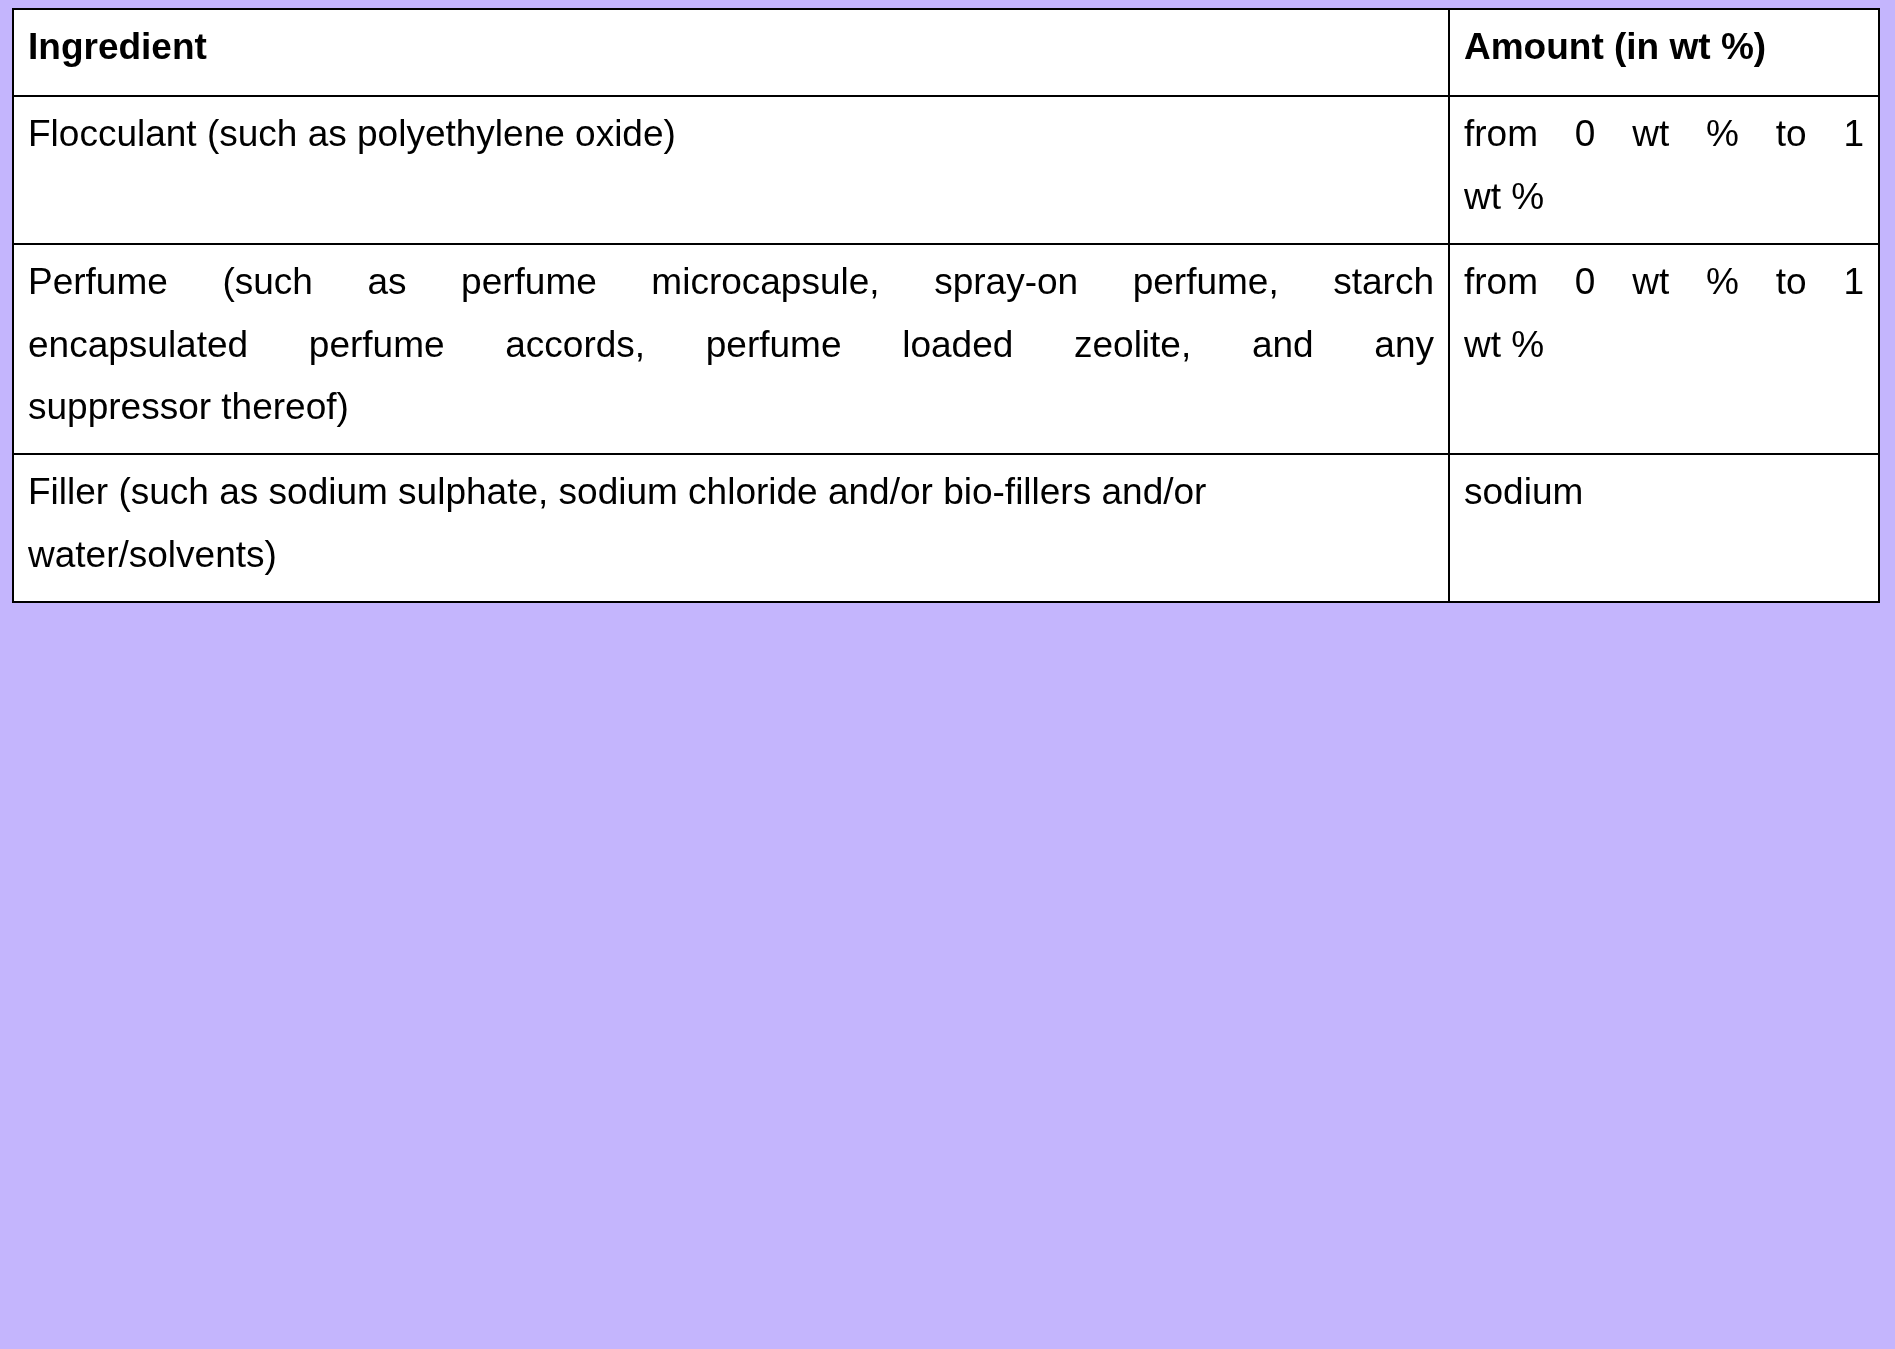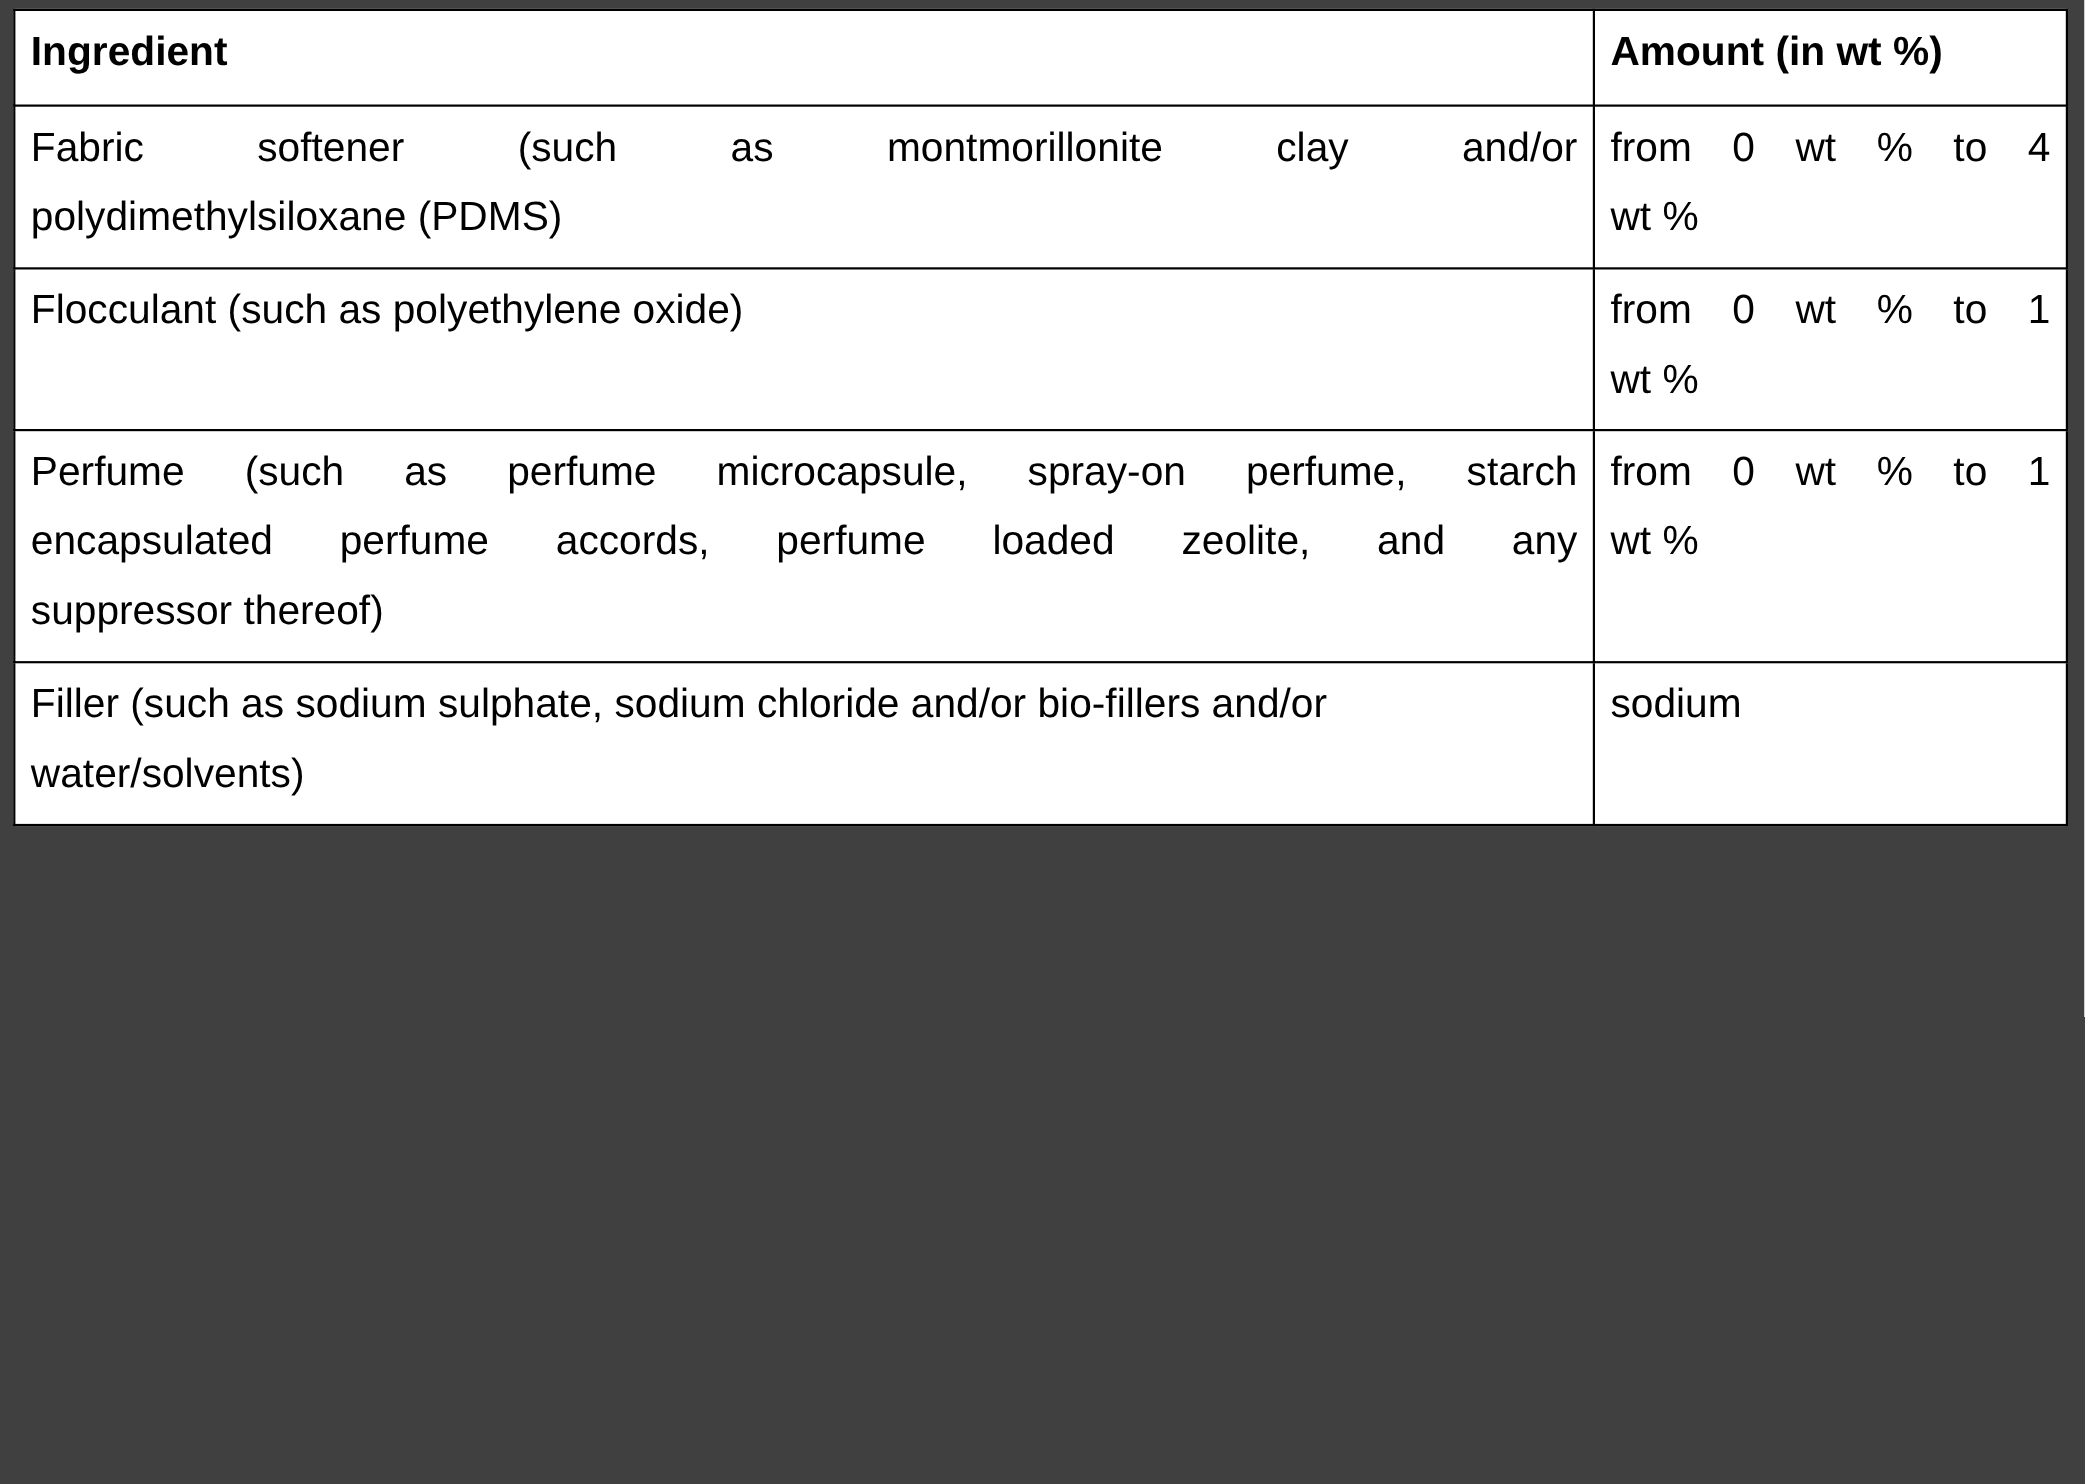--- a/index.html
+++ b/index.html
@@ -13,21 +13,21 @@
     height: 1349px;
     font-family: "Liberation Sans", sans-serif;
     color: #000000;
     overflow: hidden;
   }
 
   .page {
     position: relative;
     width: 1895px;
     height: 1349px;
-    background: #404040;
+    background: #c4b5fd;
     box-sizing: border-box;
   }
 
   .ingredient-table {
     position: absolute;
     left: 12px;
     top: 8px;
     width: 1866px;
     border-collapse: collapse;
     table-layout: fixed;
@@ -83,30 +83,20 @@
     </colgroup>
     <thead>
       <tr>
         <th>Ingredient</th>
         <th>Amount (in wt %)</th>
       </tr>
     </thead>
     <tbody>
 
 
-      <tr>
-        <td>
-          <span class="jline" style="white-space: nowrap; word-spacing: 92.7812px;">Fabric softener (such as montmorillonite clay and/or</span>
-          <span class="jline-last">polydimethylsiloxane (PDMS)</span>
-        </td>
-        <td>
-          <span class="jline" style="white-space: nowrap; word-spacing: 26.5375px;">from 0 wt % to 4</span>
-          <span class="jline-last">wt %</span>
-        </td>
-      </tr>
 
       <tr>
         <td>
           <span class="jline-last">Flocculant (such as polyethylene oxide)</span>
         </td>
         <td>
           <span class="jline" style="white-space: nowrap; word-spacing: 26.5375px;">from 0 wt % to 1</span>
           <span class="jline-last">wt %</span>
         </td>
       </tr>

